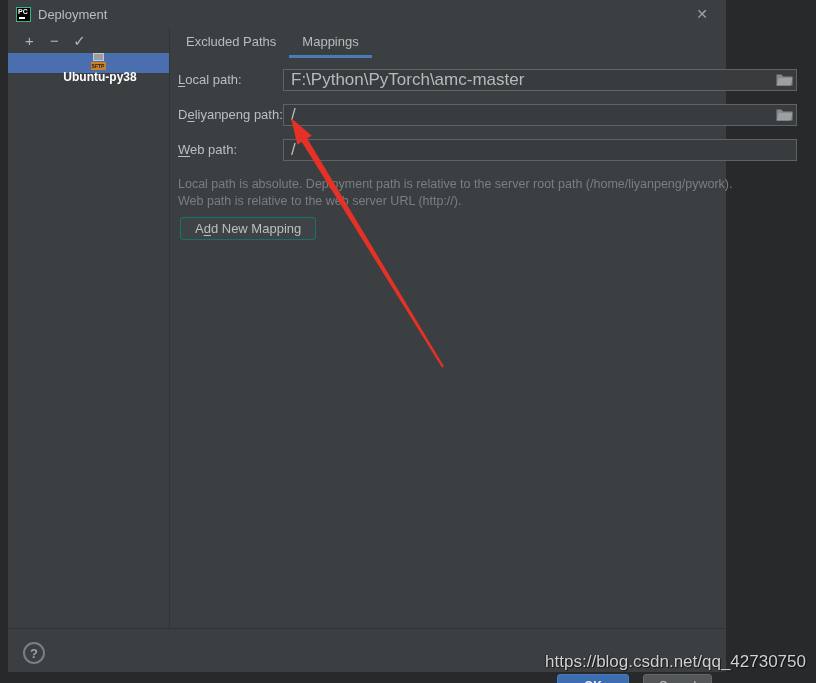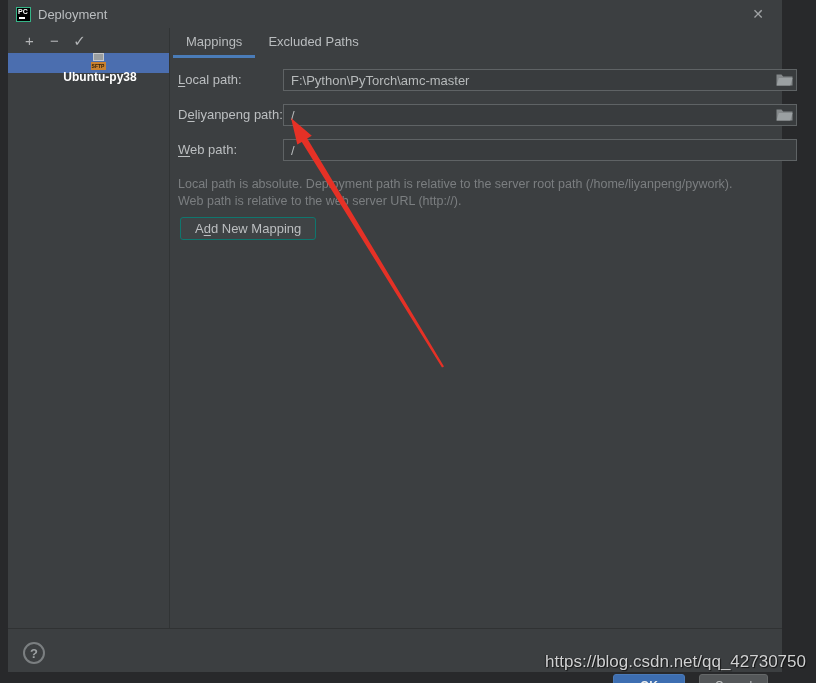--- a/index.html
+++ b/index.html
@@ -4,21 +4,21 @@
 <style>
   * { margin: 0; padding: 0; box-sizing: border-box; }
   html, body { width: 816px; height: 683px; overflow: hidden; }
   body {
     background: #28292b;
     font-family: "Liberation Sans", "DejaVu Sans", sans-serif;
     position: relative;
   }
 
   .dialog {
-    position: absolute; left: 8px; top: 0; width: 774px; height: 672px;
+    position: absolute; left: 8px; top: 0; width: 718px; height: 672px;
     background: #3c3f41; color: #b9bcbe;
   }
 
   
   .titlebar {
     position: absolute; left: 0; top: 0; right: 0; height: 28px;
     display: flex; align-items: center; padding: 0 8px;
   }
   .pc-icon {
     width: 15px; height: 15px; background: #000; border: 1px solid #35b487;
@@ -82,21 +82,21 @@
   
   .field-label {
     position: absolute; left: 170px; height: 22px; line-height: 22px;
     font-size: 13px; color: #bcbfc1; white-space: nowrap;
   }
   .mn { text-decoration: underline; text-underline-offset: 2px; }
   .field-box { position: absolute; left: 275px; width: 514px; height: 22px; }
   .field-box input {
     width: 100%; height: 100%;
     background: #393c3e; border: 1px solid #5f6365; outline: none;
-    color: #b7babb; font-size: 13px; padding: 0 26px 0 7px;
+    color: #b7babb; font-size: 17px; padding: 0 26px 0 7px;
     font-family: "Liberation Sans", "DejaVu Sans", sans-serif;
   }
   .browse-icon {
     position: absolute; right: 4px; top: 4px; width: 17px; height: 13px; cursor: pointer;
   }
   .row1 { top: 69px; } .row2 { top: 104px; } .row3 { top: 139px; }
 
   .hint {
     position: absolute; left: 170px; top: 176px; width: 615px;
     font-size: 12.5px; line-height: 17px; color: #7b7e80;
@@ -163,22 +163,22 @@
     <div class="tree-item selected">
       <span class="sftp-icon">
         <span class="srv"></span>
         <span class="badge">SFTP</span>
       </span>
       <span class="tree-label">Ubuntu-py38</span>
     </div>
   </div>
 
   <div class="tabbar">
+    <div class="tab">Excluded Paths</div>
     <div class="tab selected">Mappings</div>
-    <div class="tab">Excluded Paths</div>
   </div>
 
   <div class="field-label row1"><span></span><span class="mn">L</span><span>ocal path:</span></div>
   <div class="field-box row1">
     <input type="text" value="F:\Python\PyTorch\amc-master" style="">
     <svg class="browse-icon" viewBox="0 0 17 13">
       <path d="M0.5 1.5 h5 l1.6 2 h9.4 v9 h-16 z" fill="#84888a"></path>
       <path d="M2.8 5 h13.7 l-2.2 7.5 H0.6 z" fill="#9ba0a2"></path>
     </svg>
   </div>

